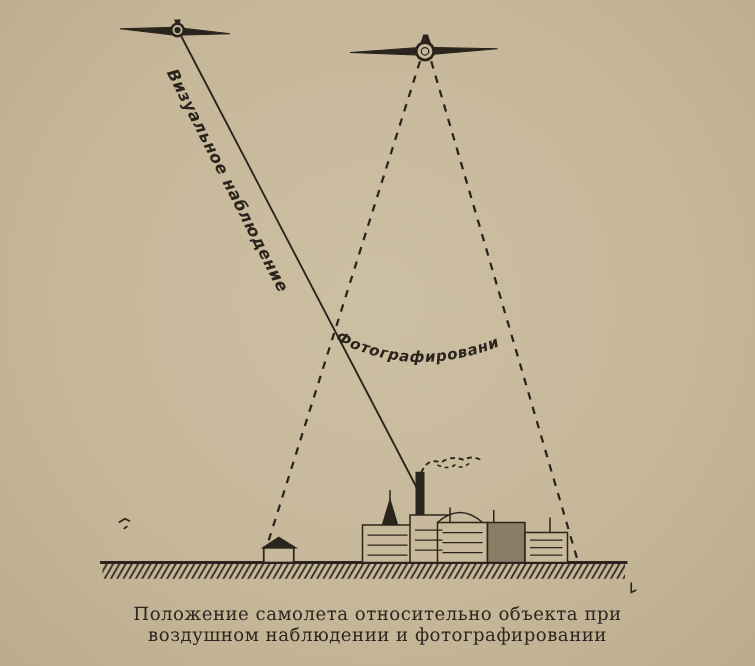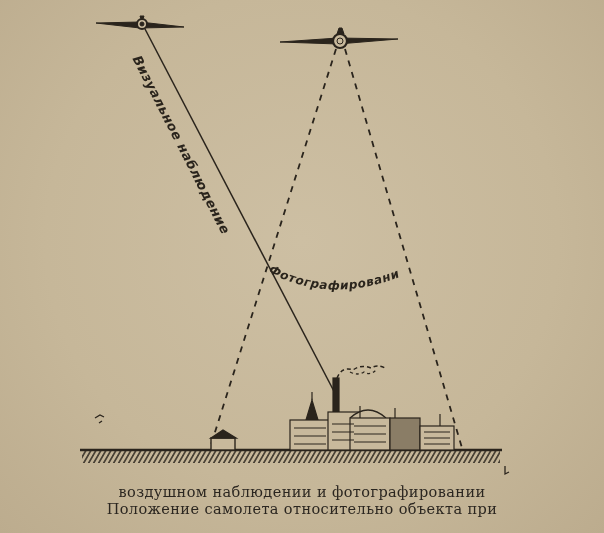--- a/index.html
+++ b/index.html
@@ -96,15 +96,15 @@
     </g>
   </g>
 
   <path d="M95,418 l5,-3 l4,2 M99,423 l3,-2" stroke="#2a241c" stroke-width="1.3" fill="none"></path>
   <path d="M505,466 l0,8 l4,-2" stroke="#2a241c" stroke-width="1.3" fill="none"></path>
 </svg>
 
 <div class="label-visual">Визуальное   наблюдение</div>
 
 <div class="caption">
+  <div>Положение  самолета  относительно  объекта  при</div>
   <div>воздушном  наблюдении  и  фотографировании</div>
-  <div>Положение  самолета  относительно  объекта  при</div>
 </div>
 
 </body></html>

